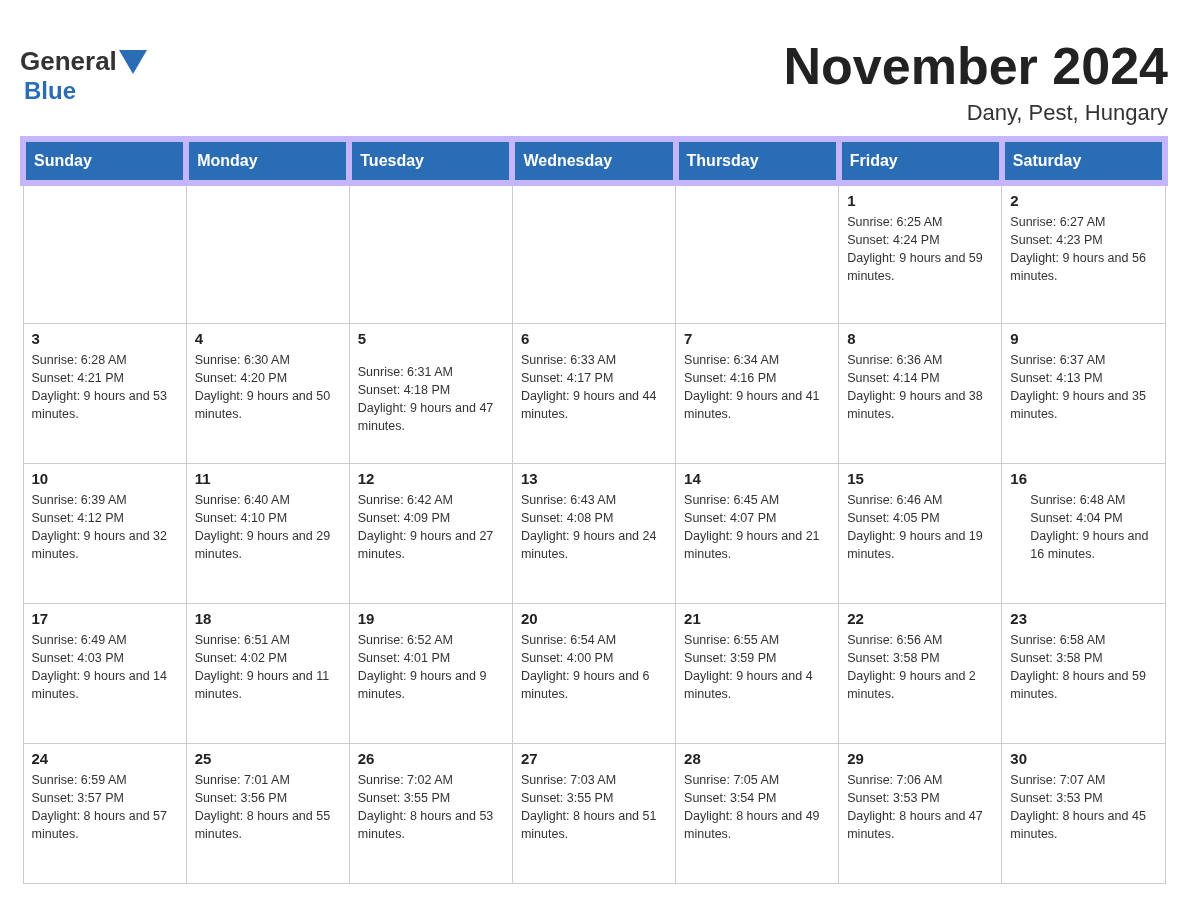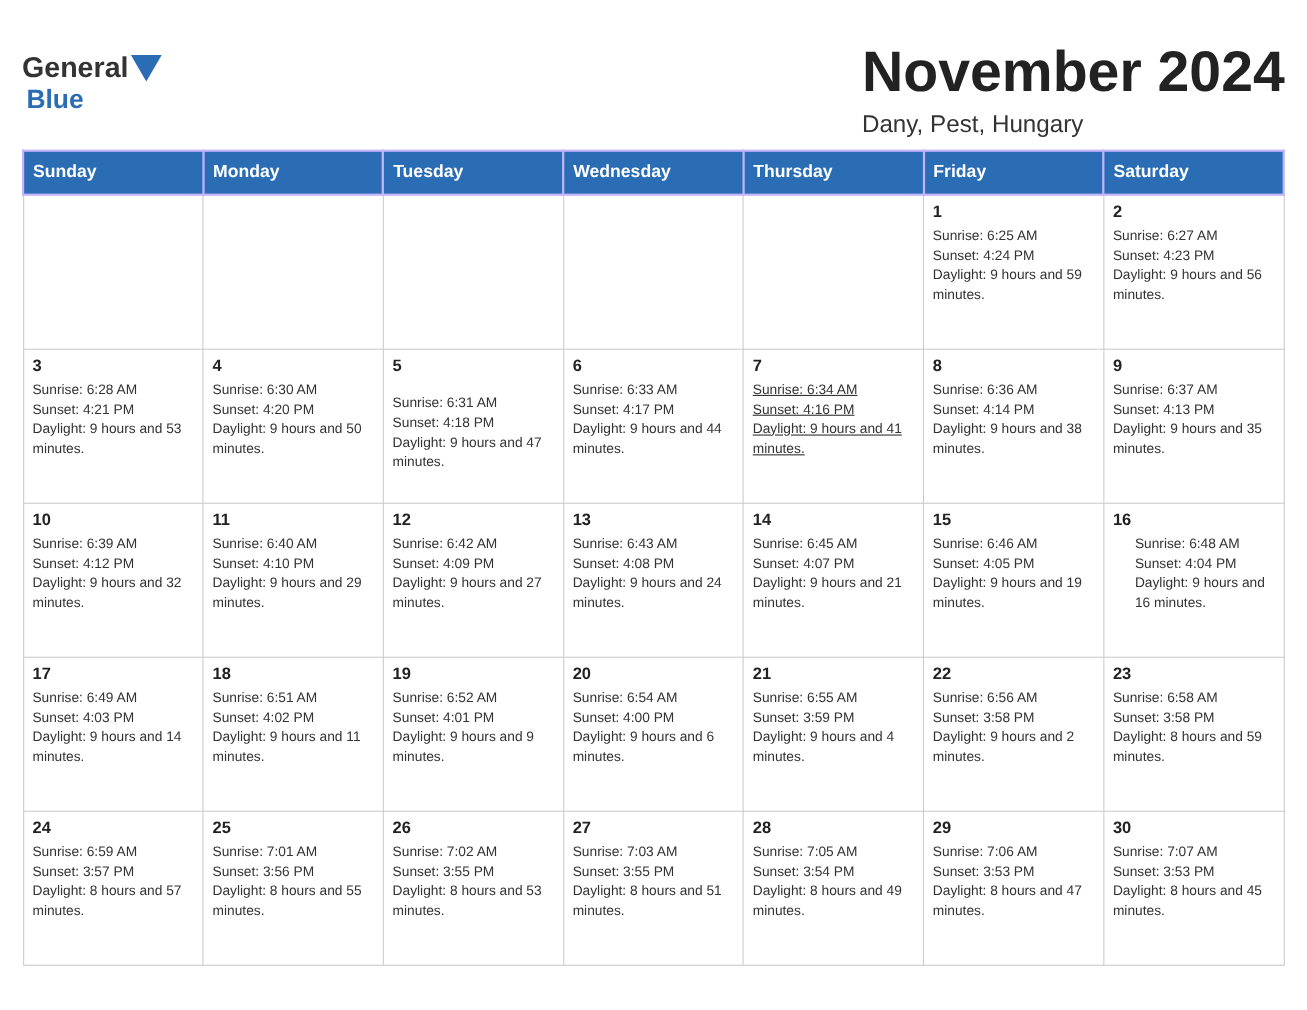--- a/index.html
+++ b/index.html
@@ -42,20 +42,21 @@
       border-bottom: 24px solid #2a6db5;
       margin: 0 2px;
       transform: rotate(180deg);
     }
     .logo-blue {
       color: #2a6db5;
       font-size: 24px;
       font-weight: bold;
     }
     .title-section {
+      text-align: right;
     }
     .calendar-title {
       font-size: 52px;
       font-weight: bold;
       color: #222;
     }
     .calendar-subtitle {
       font-size: 22px;
       color: #333;
       margin-top: 4px;
@@ -65,21 +66,21 @@
       border-collapse: collapse;
       margin-top: 10px;
     }
     .calendar th {
       background-color: #2a6db5;
       color: #fff;
       padding: 10px 8px;
       font-size: 16px;
       font-weight: bold;
       text-align: left;
-      border: 2px solid #c4b5fd;
+      border: 6px solid #c4b5fd;
     }
     .calendar td {
       border: 1px solid #ccc;
       vertical-align: top;
       padding: 6px 8px;
       width: 14.28%;
       min-height: 110px;
       height: 140px;
       font-size: 13px;
       color: #333;
@@ -170,21 +171,21 @@
 Daylight: 9 hours and 47 minutes.</div>
         </td>
         <td>
           <div class="day-number">6</div>
           <div class="day-info" style="white-space: pre-line;">Sunrise: 6:33 AM
 Sunset: 4:17 PM
 Daylight: 9 hours and 44 minutes.</div>
         </td>
         <td>
           <div class="day-number">7</div>
-          <div class="day-info" style="white-space: pre-line; text-decoration: underline;">Sunrise: 6:34 AM
+          <div class="day-info" style="white-space: pre-line;">Sunrise: 6:34 AM
 Sunset: 4:16 PM
 Daylight: 9 hours and 41 minutes.</div>
         </td>
         <td>
           <div class="day-number">8</div>
           <div class="day-info" style="white-space: pre-line;">Sunrise: 6:36 AM
 Sunset: 4:14 PM
 Daylight: 9 hours and 38 minutes.</div>
         </td>
         <td>

